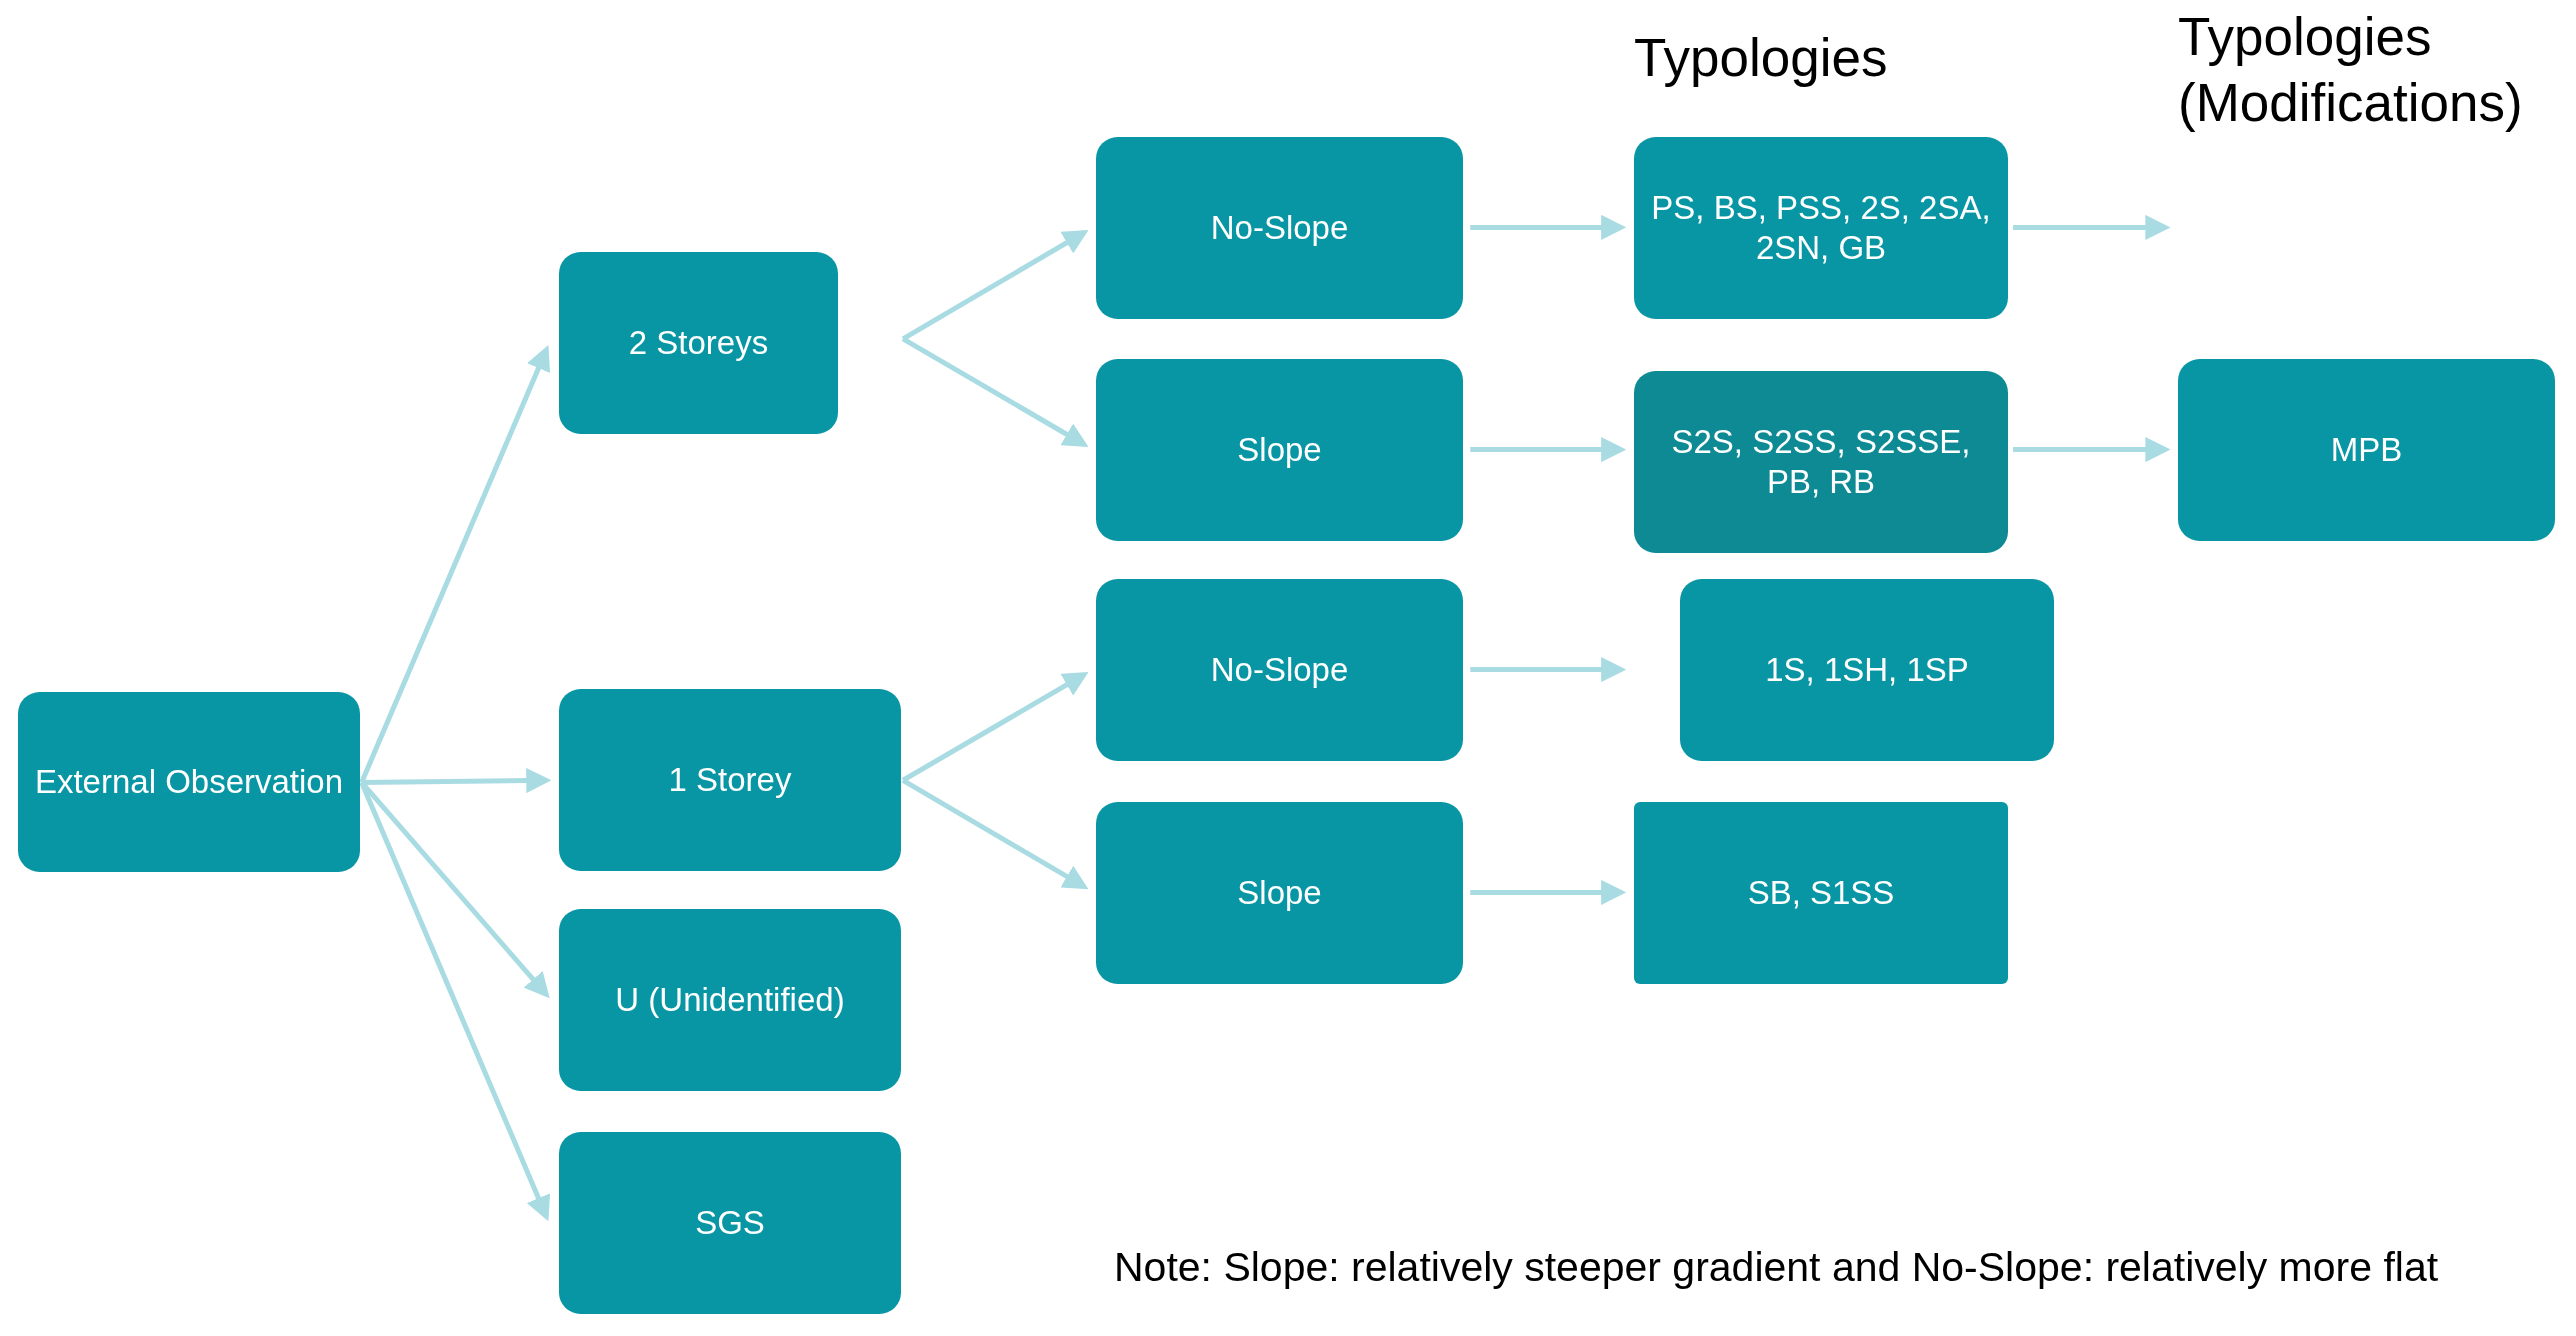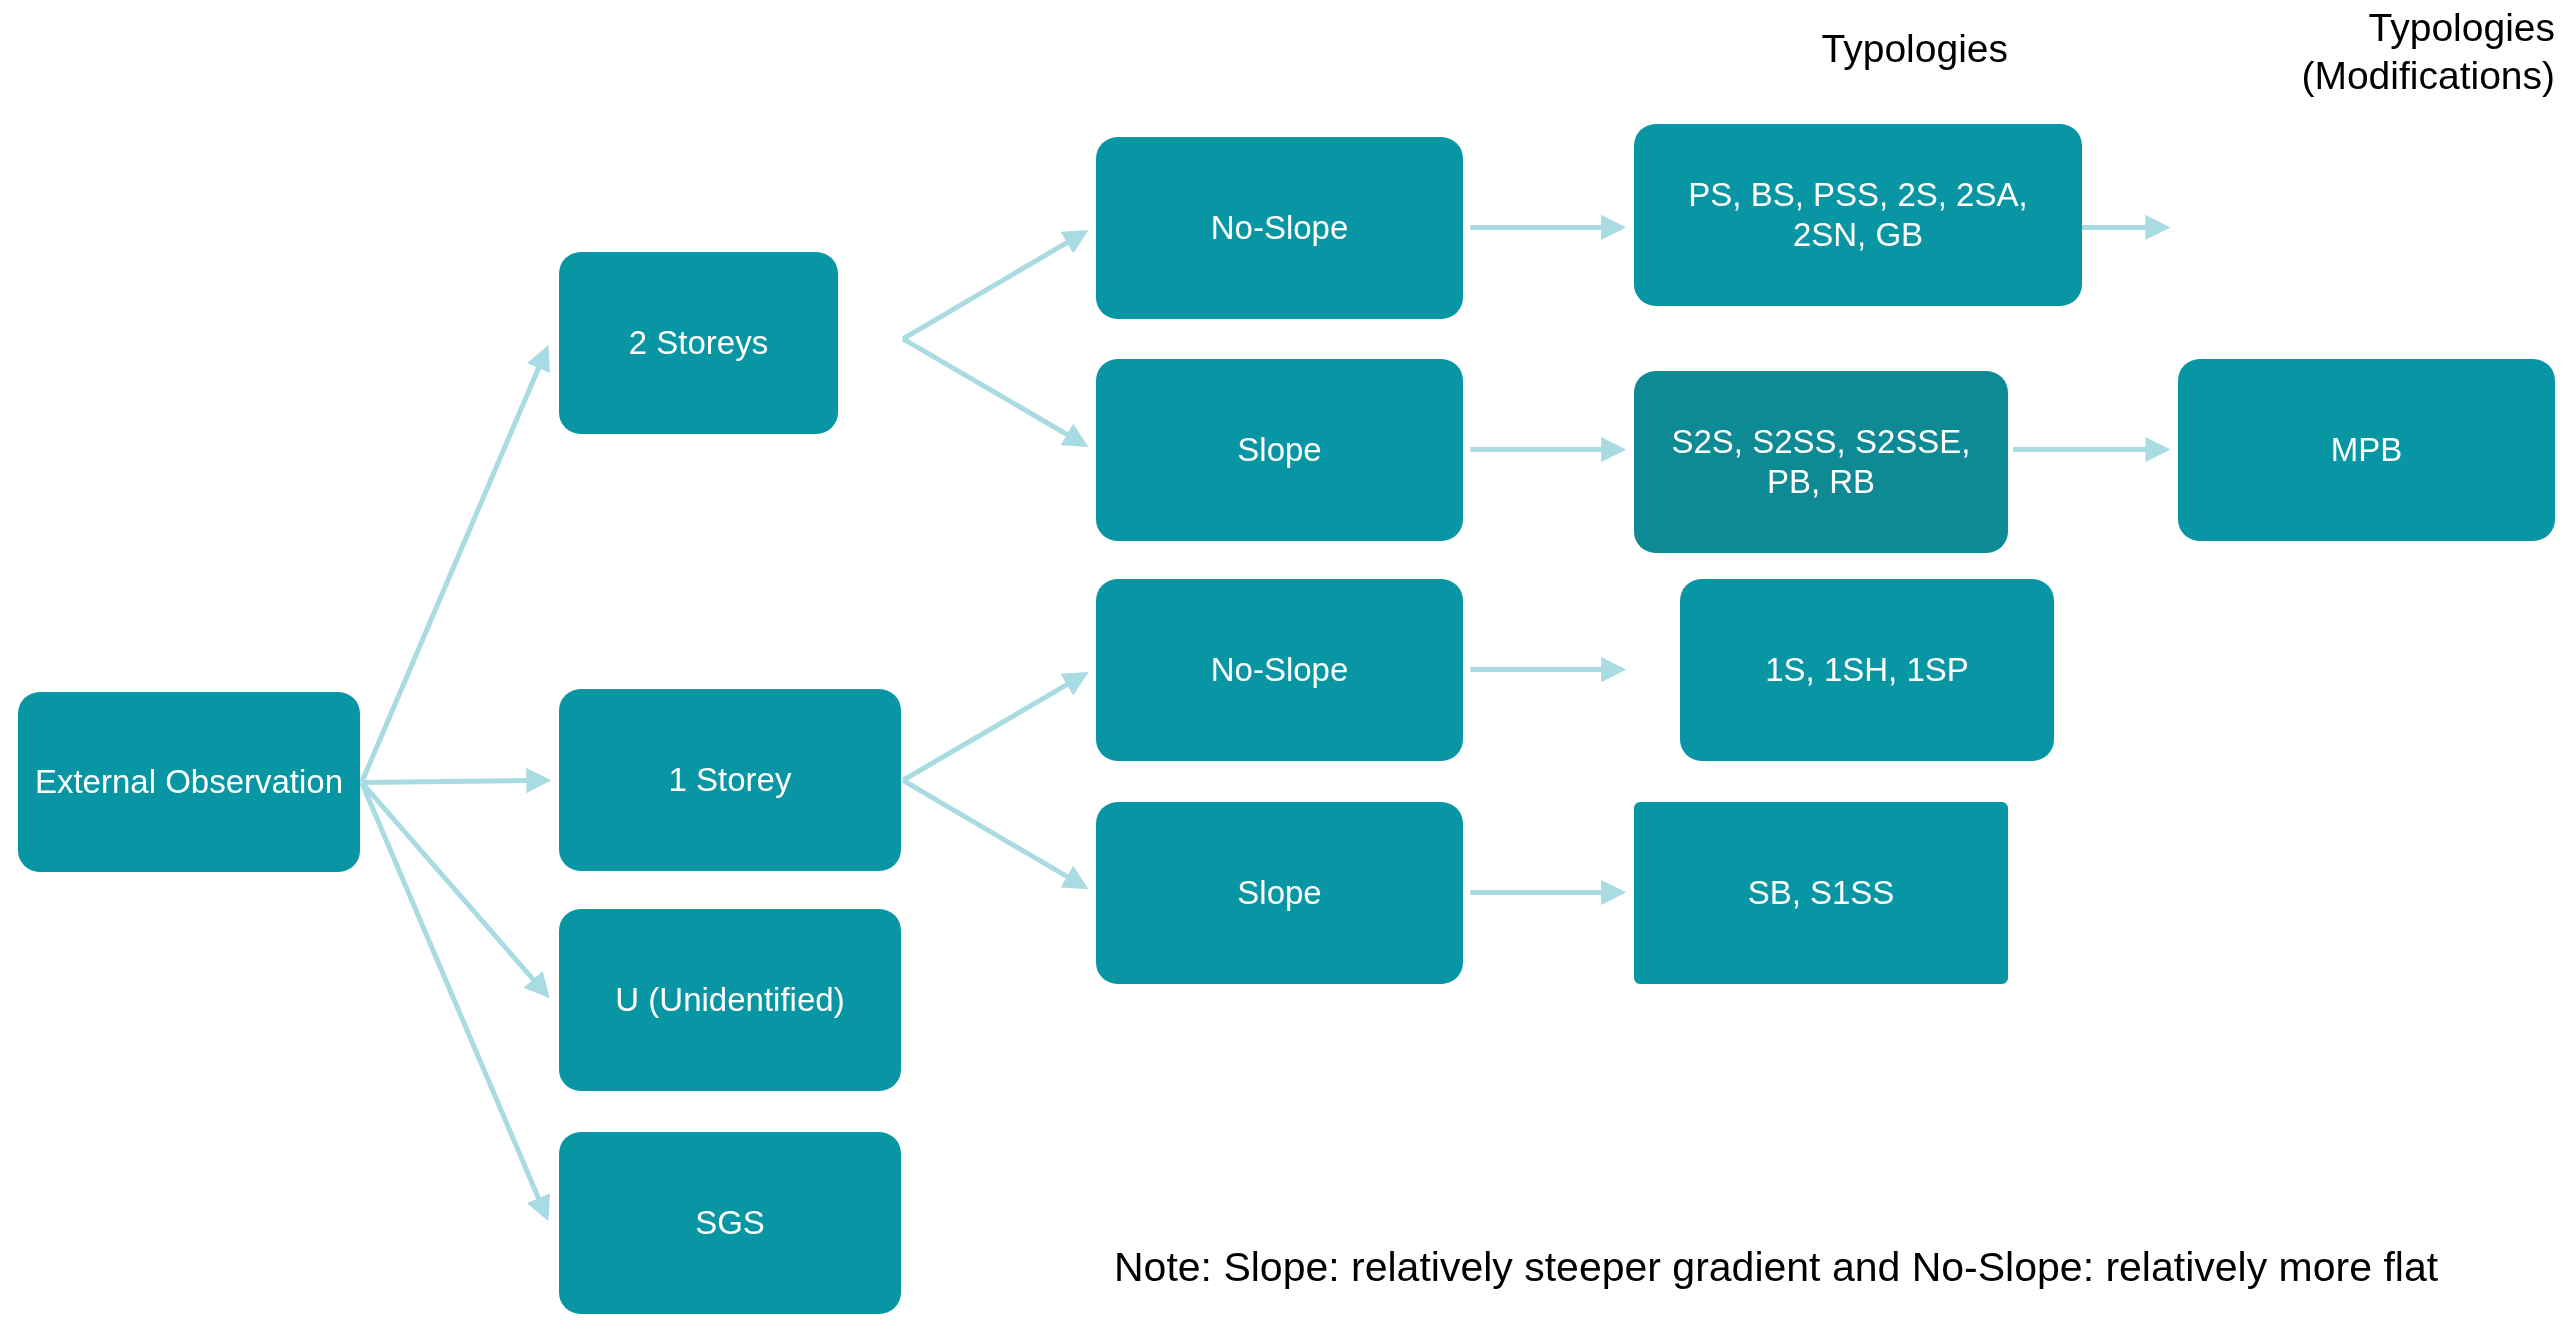--- a/index.html
+++ b/index.html
@@ -27,22 +27,22 @@
     border-radius:21.6px;
     display:flex;align-items:center;justify-content:center;
     text-align:center;
     font-size:33px;line-height:1.2;
     padding:0 14.4px;
   }
   .node.dark{background:var(--box-dark);margin-top:12px;}
   .col-header{
     position:absolute;
     color:var(--heading);
-    font-size:39px;line-height:1.25;
-    text-align:right;
+    font-size:53px;line-height:1.25;
+    text-align:left;
   }
   .note{
     position:absolute;
     color:var(--heading);
     font-size:41px;
     white-space:nowrap;
     margin-left:32px;
   }
 </style>
 </head>
@@ -88,21 +88,21 @@
   <div class="node" style="left:559px;top:252px;width:279px;height:182px;">2 Storeys</div>
   <div class="node" style="left:559px;top:689px;width:342px;height:182px;">1 Storey</div>
   <div class="node" style="left:559px;top:909px;width:342px;height:182px;">U (Unidentified)</div>
   <div class="node" style="left:559px;top:1132px;width:342px;height:182px;">SGS</div>
 
   <div class="node" style="left:1096px;top:137px;width:367px;height:182px;">No-Slope</div>
   <div class="node" style="left:1096px;top:359px;width:367px;height:182px;">Slope</div>
   <div class="node" style="left:1096px;top:579px;width:367px;height:182px;">No-Slope</div>
   <div class="node" style="left:1096px;top:802px;width:367px;height:182px;">Slope</div>
 
-  <div class="node" style="left:1634px;top:124px;width:448px;height:182px;">PS, BS, PSS, 2S, 2SA, 2SN, GB</div>
+  <div class="node" style="left:1634px;top:137px;width:374px;height:182px;">PS, BS, PSS, 2S, 2SA, 2SN, GB</div>
   <div class="node dark" style="left:1634px;top:359px;width:374px;height:182px;">S2S, S2SS, S2SSE, PB, RB</div>
   <div class="node" style="left:1634px;top:579px;width:374px;height:182px;margin-left:46px;">1S, 1SH, 1SP</div>
   <div class="node" style="left:1634px;top:802px;width:374px;height:182px;border-radius:6px;">SB, S1SS</div>
 
   <div class="node" style="left:2178px;top:359px;width:377px;height:182px;">MPB</div>
 
   <div class="note" style="left:1082px;top:1244px;">Note: Slope: relatively steeper gradient and No-Slope: relatively more flat</div>
 
 </div>
 

